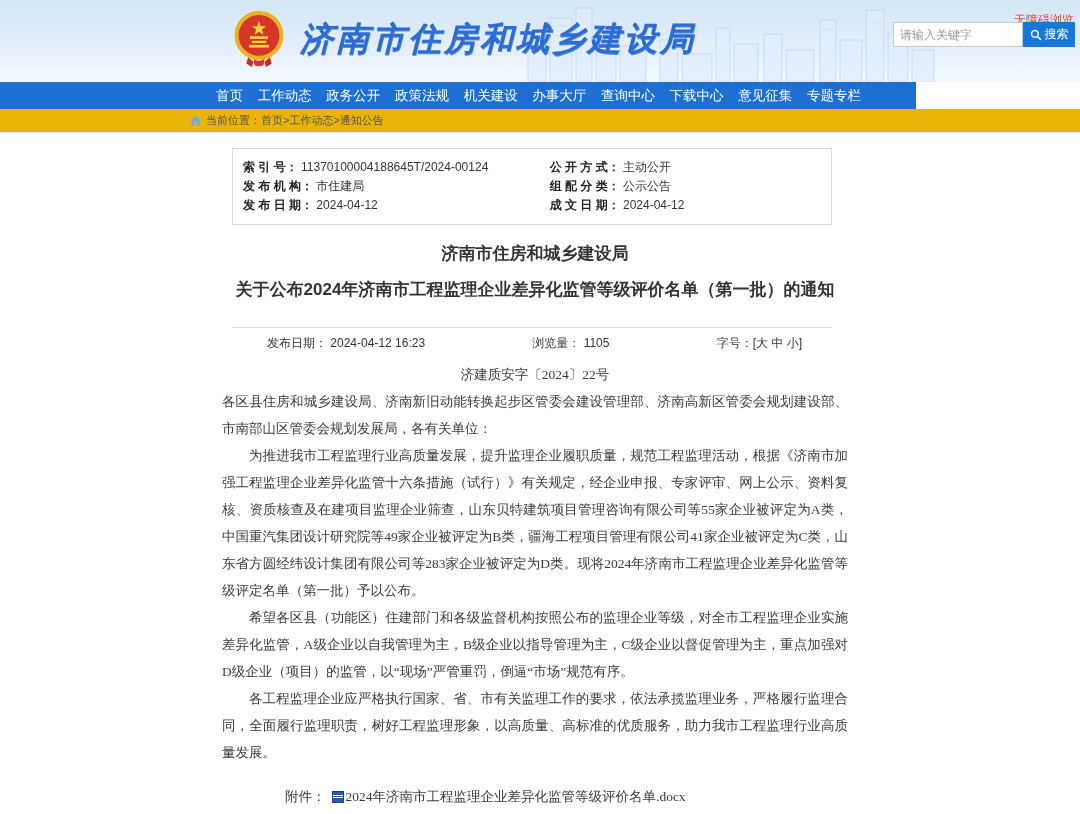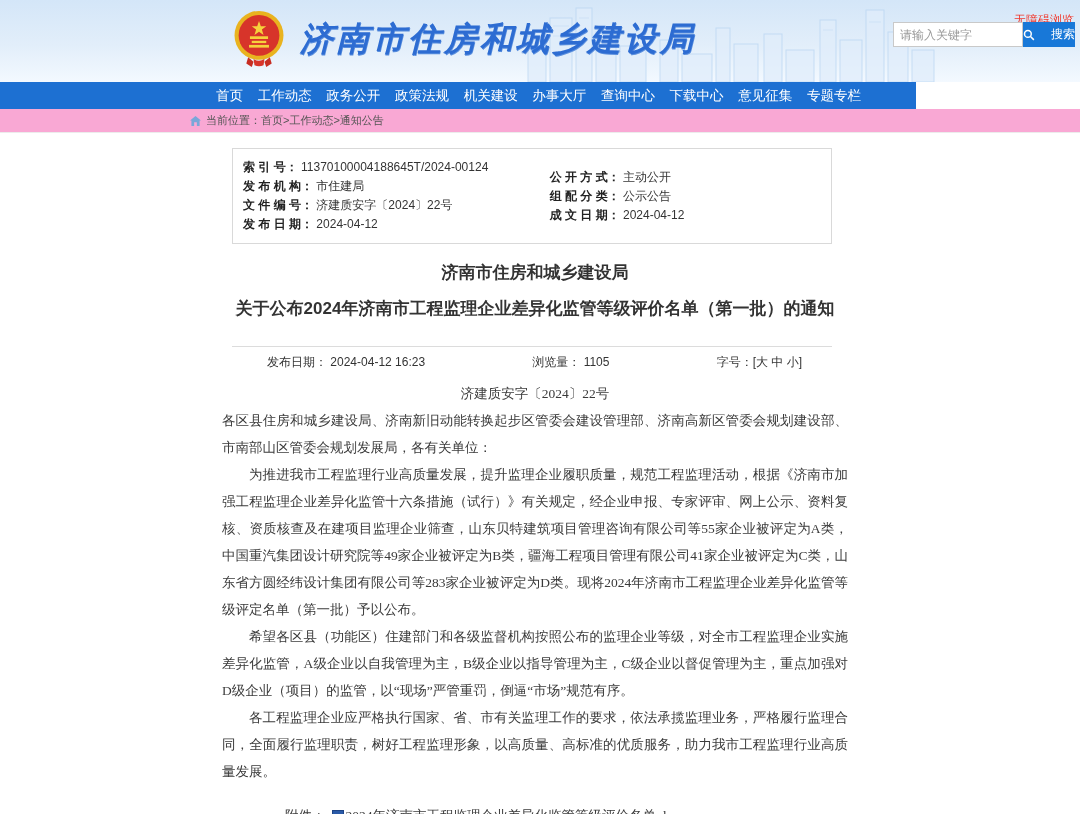--- a/index.html
+++ b/index.html
@@ -14,29 +14,29 @@
   .emblem { width:58px; height:60px; }
   .site-title { margin-left:12px; font-family:"Liberation Serif", serif;
     font-weight:700; font-style:italic; font-size:33px; color:#2d6cd2;
     letter-spacing:3px; text-shadow:0.5px 0.5px 0 #5b8fdd; white-space:nowrap; }
   .access-link { position:absolute; right:6px; top:12px; font-size:12px; color:#f0392e; cursor:pointer; }
   .search-area { position:absolute; right:5px; top:22px; display:flex; }
   .search-input { width:130px; height:25px; border:1px solid #c9c9c9; background:#fff;
     font-size:12px; padding:0 6px; color:#333; outline:none; }
   .search-input::placeholder { color:#999; }
   .search-btn { width:52px; height:25px; background:#1878d8; color:#fff; border:none;
-    font-size:12px; display:flex; align-items:center; justify-content:space-between; gap:3px; cursor:pointer; }
+    font-size:12px; display:flex; align-items:center; justify-content:center; gap:3px; cursor:pointer; }
 
   
   .nav { width:916px; height:27px; background:#1d70d2; display:flex; }
   .nav-inner { margin-left:216px; width:645px; display:flex; justify-content:space-between; }
   .nav-item { color:#fff; font-size:13.5px; line-height:27px; cursor:pointer; white-space:nowrap; }
 
   
-  .crumbbar { width:1080px; height:24px; background:#f9a8d4; border-bottom:1px solid #ececec;
+  .crumbbar { width:1080px; height:24px; background:#eab308; border-bottom:1px solid #ececec;
     display:flex; align-items:center; padding-left:190px; font-size:11px; color:#555; }
   .crumbbar .home-ico { margin-right:5px; }
   .crumb-path { cursor:pointer; }
 
   
   .metabox { margin:15px 0 0 232px; width:600px; border:1px solid #d9d9d9;
     padding:9px 0 9px 10px; display:flex; font-size:12px; color:#333;align-items:center; }
   .mcol-l { width:280px; } .mcol-r { width:300px;margin-left:44px; }
   .mrow { line-height:19px; white-space:nowrap; }
   .mlabel { font-weight:700; color:#222; }
@@ -149,24 +149,20 @@
   <div class="mcol-l">
     <div class="mrow">
       <span class="mlabel">索 引 号：</span>
       <span>11370100004188645T/2024-00124</span>
     </div>
     <div class="mrow">
       <span class="mlabel">发 布 机 构：</span>
       <span>市住建局</span>
     </div>
     <div class="mrow">
-      <span class="mlabel">文 件 编 号：</span>
-      <span>济建质安字〔2024〕22号</span>
-    </div>
-    <div class="mrow">
       <span class="mlabel">发 布 日 期：</span>
       <span>2024-04-12</span>
     </div>
   </div>
   <div class="mcol-r">
     <div class="mrow">
       <span class="mlabel">公 开 方 式：</span>
       <span>主动公开</span>
     </div>
     <div class="mrow">

